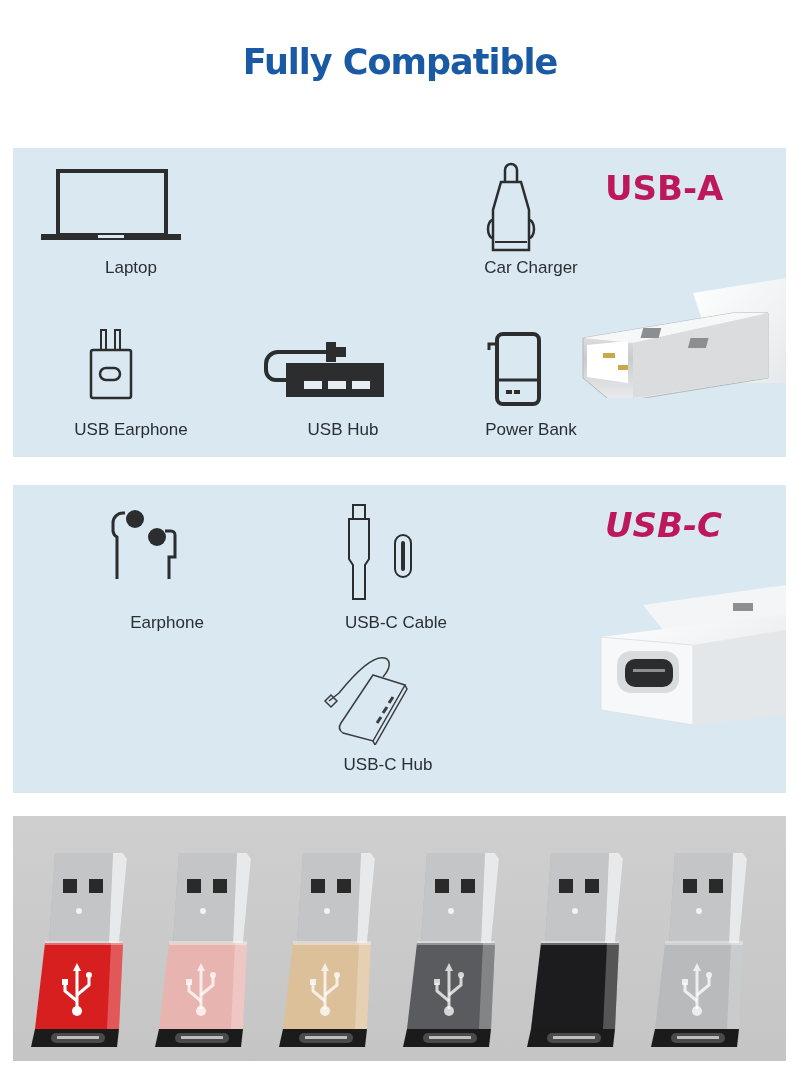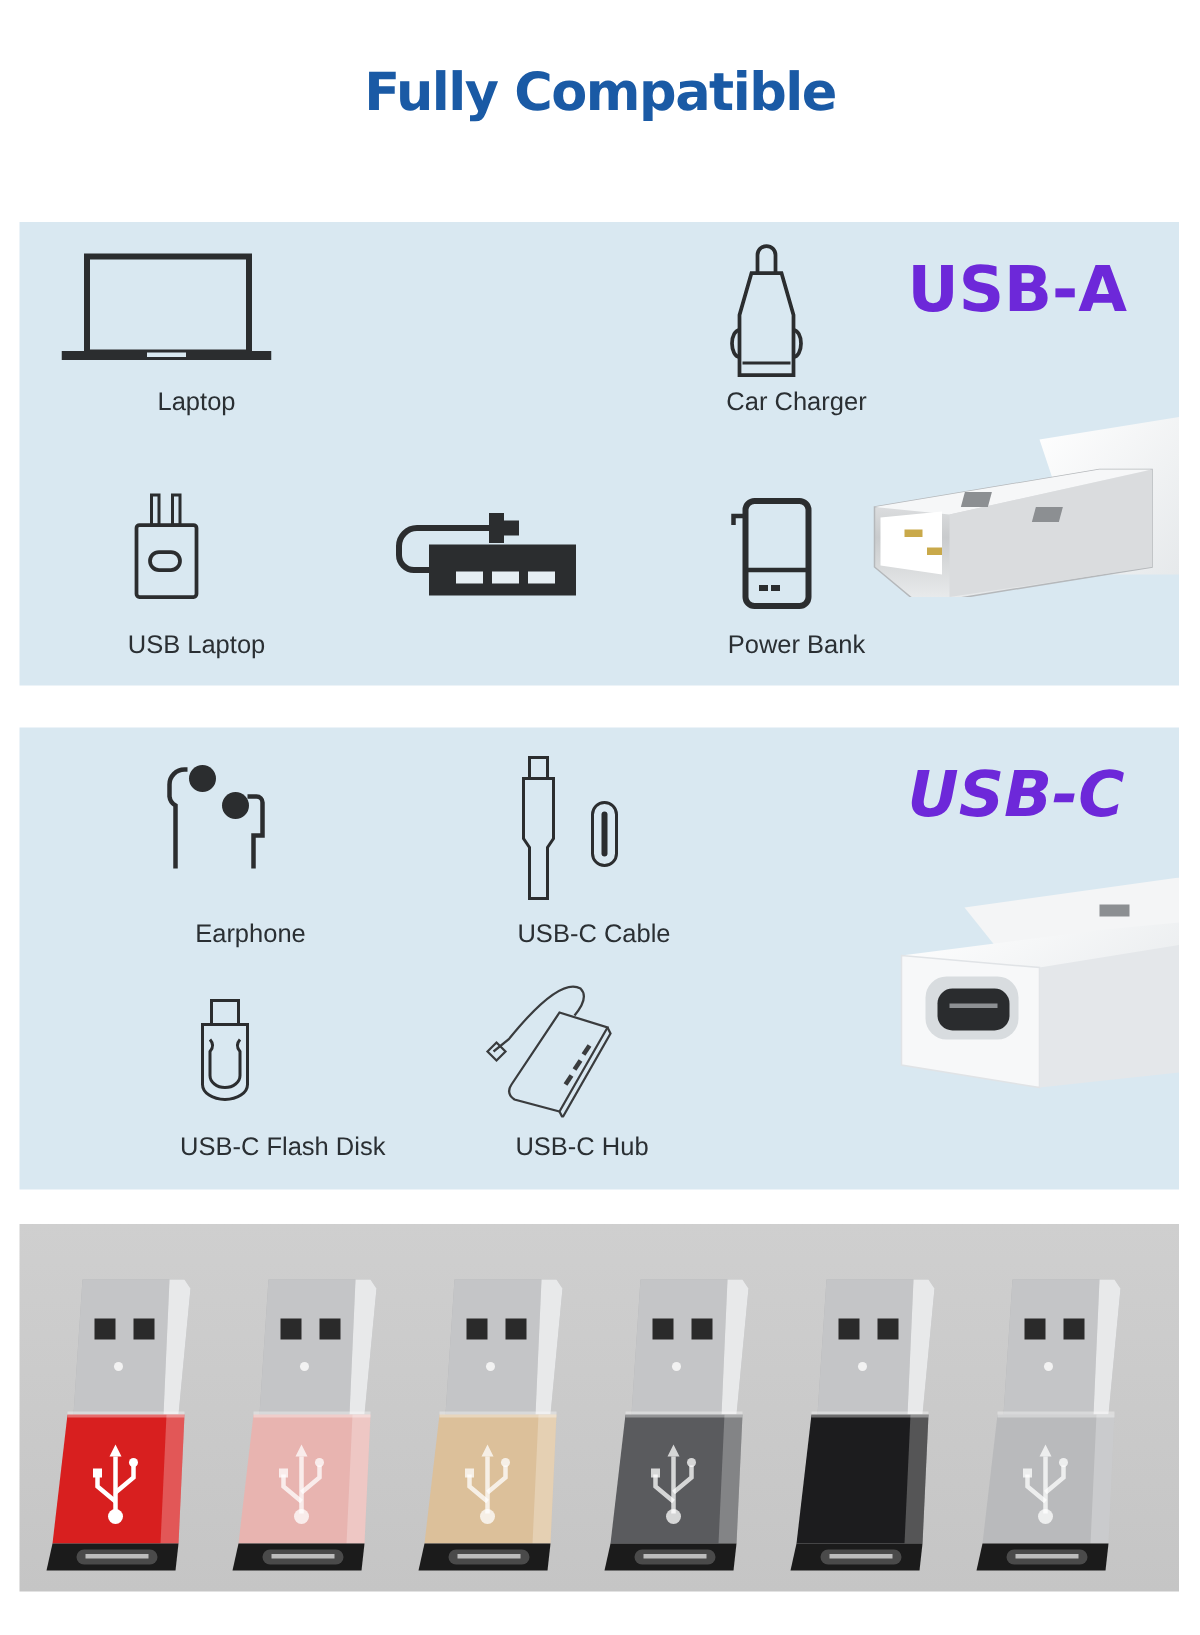--- a/index.html
+++ b/index.html
@@ -2,21 +2,21 @@
 <html><head>
 <meta charset="utf-8">
 <style>
   html,body{margin:0;padding:0;background:#ffffff;}
   body{width:800px;height:1090px;position:relative;overflow:hidden;font-family:"Liberation Sans","DejaVu Sans",sans-serif;}
   .title{position:absolute;left:0;top:42px;width:800px;text-align:center;font-family:"DejaVu Sans",sans-serif;font-weight:bold;font-size:35px;color:#1a5aa5;letter-spacing:-1px;}
   .panel{position:absolute;left:13px;width:773px;background:#d9e8f1;}
   .p1{top:148px;height:309px;}
   .p2{top:485px;height:308px;}
   .p3{top:816px;height:245px;background:#c8c8c8;background:linear-gradient(180deg,#cfcfcf 0%,#c5c5c5 100%);}
-  .section-label{position:absolute;font-family:"DejaVu Sans",sans-serif;font-weight:bold;font-size:42px;color:#6d28d9;}
+  .section-label{position:absolute;font-family:"DejaVu Sans",sans-serif;font-weight:bold;font-size:34px;color:#be185d;}
   .item{position:absolute;text-align:center;}
   .item svg{display:block;margin:0 auto;}
   .item .lbl{position:absolute;left:-40px;right:-40px;text-align:center;font-size:17px;color:#2a2f33;white-space:nowrap;padding-left:40px;}
   .adapter{position:absolute;top:35px;width:112px;height:210px;}
 </style>
 </head>
 <body>
 
 <div class="title">Fully Compatible</div>
 
@@ -44,33 +44,34 @@
     <div class="lbl" style="top:96px;">Car Charger</div>
   </div>
 
   <div class="item" style="left:58px;top:180px;width:80px;">
     <svg width="44" height="72" viewBox="0 0 44 72">
       <rect x="12" y="2" width="5" height="20" fill="none" stroke="#2b2d2f" stroke-width="2"></rect>
       <rect x="26" y="2" width="5" height="20" fill="none" stroke="#2b2d2f" stroke-width="2"></rect>
       <rect x="2" y="22" width="40" height="48" rx="2" fill="none" stroke="#2b2d2f" stroke-width="2.5"></rect>
       <rect x="11" y="40" width="20" height="12" rx="6" fill="none" stroke="#2b2d2f" stroke-width="2.5"></rect>
     </svg>
-    <div class="lbl" style="top:92px;">USB Laptop</div>
+    <div class="lbl" style="top:92px;">USB Earphone</div>
   </div>
 
   <div class="item" style="left:245px;top:190px;width:130px;">
     <svg width="126" height="62" viewBox="0 0 126 62">
       <rect x="66" y="4" width="10" height="20" fill="#2b2d2f"></rect>
       <rect x="76" y="9" width="10" height="10" fill="#2b2d2f"></rect>
       <path d="M66 14 H18 a12 12 0 0 0 -12 12 V32 a10 10 0 0 0 10 10 H26" fill="none" stroke="#2b2d2f" stroke-width="4"></path>
       <rect x="26" y="25" width="98" height="34" fill="#2b2d2f"></rect>
       <rect x="44" y="43" width="18" height="8" fill="#e6eef3"></rect>
       <rect x="68" y="43" width="18" height="8" fill="#e6eef3"></rect>
       <rect x="92" y="43" width="18" height="8" fill="#e6eef3"></rect>
     </svg>
+    <div class="lbl" style="top:82px;">USB Hub</div>
   </div>
 
   <div class="item" style="left:458px;top:184px;width:80px;">
     <svg width="64" height="76" viewBox="0 0 64 76">
       <rect x="18" y="2" width="42" height="70" rx="6" fill="none" stroke="#2b2d2f" stroke-width="4"></rect>
       <line x1="18" y1="48" x2="60" y2="48" stroke="#2b2d2f" stroke-width="3"></line>
       <path d="M18 12 H10 V18" fill="none" stroke="#2b2d2f" stroke-width="3"></path>
       <rect x="27" y="58" width="6" height="4" fill="#2b2d2f"></rect>
       <rect x="35" y="58" width="6" height="4" fill="#2b2d2f"></rect>
     </svg>
@@ -117,28 +118,20 @@
   <div class="item" style="left:318px;top:16px;width:90px;">
     <svg width="90" height="100" viewBox="0 0 90 100">
       <rect x="22" y="4" width="12" height="14" fill="none" stroke="#2b2d2f" stroke-width="2"></rect>
       <path d="M18 18 H38 V58 L34 64 V98 H22 V64 L18 58 Z" fill="none" stroke="#2b2d2f" stroke-width="2"></path>
       <rect x="64" y="34" width="16" height="42" rx="8" fill="none" stroke="#2b2d2f" stroke-width="2"></rect>
       <rect x="70" y="40" width="4" height="30" rx="2" fill="#2b2d2f"></rect>
     </svg>
     <div class="lbl" style="top:112px;">USB-C Cable</div>
   </div>
 
-  <div class="item" style="left:107px;top:180px;width:60px;">
-    <svg width="40" height="70" viewBox="0 0 40 70">
-      <rect x="11" y="2" width="18" height="16" fill="none" stroke="#2b2d2f" stroke-width="2"></rect>
-      <path d="M5 18 H35 V58 a15 10 0 0 1 -30 0 Z" fill="none" stroke="#2b2d2f" stroke-width="2"></path>
-      <path d="M10 28 a12 8 0 0 1 0 8 V52 a10 8 0 0 0 20 0 V36 a12 8 0 0 1 0 -8" fill="none" stroke="#2b2d2f" stroke-width="2"></path>
-    </svg>
-    <div class="lbl" style="top:90px;">USB-C Flash Disk</div>
-  </div>
 
   <div class="item" style="left:305px;top:164px;width:100px;">
     <svg width="90" height="96" viewBox="0 0 90 96">
       <path d="M6 52 L16 44 Q50 2 64 10 Q70 16 60 28" fill="none" stroke="#3a3c3e" stroke-width="1.5"></path>
       <path d="M2 52 L8 46 L14 52 L8 58 Z" fill="none" stroke="#3a3c3e" stroke-width="1.5"></path>
       <path d="M50 26 L82 36 L50 92 L20 84 Q14 80 18 74 Z" fill="none" stroke="#3a3c3e" stroke-width="1.5"></path>
       <path d="M82 36 L84 40 L52 96 L50 92" fill="none" stroke="#3a3c3e" stroke-width="1.5"></path>
       <line x1="70" y1="48" x2="66" y2="54" stroke="#3a3c3e" stroke-width="3"></line>
       <line x1="64" y1="58" x2="60" y2="64" stroke="#3a3c3e" stroke-width="3"></line>
       <line x1="58" y1="68" x2="54" y2="74" stroke="#3a3c3e" stroke-width="3"></line>

